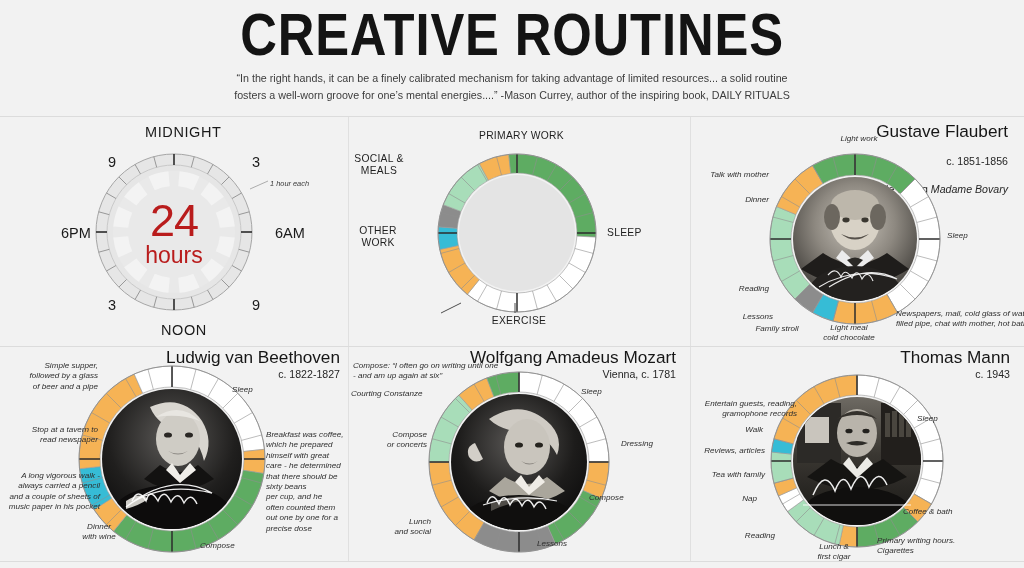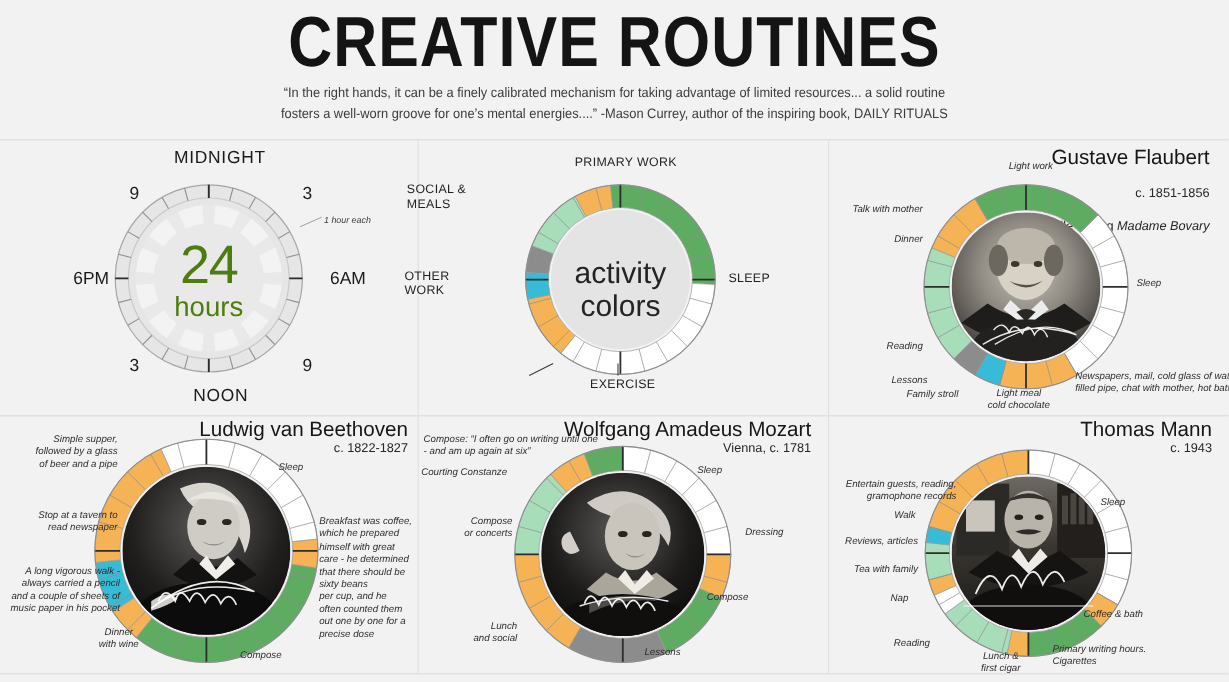--- a/index.html
+++ b/index.html
@@ -45,34 +45,34 @@
   }
   .lbl.r{text-align:right;}
   .lbl.c{text-align:center;}
   .lbl.l{text-align:left;}
 
   
   .legend-tick{
     position:absolute;font-size:14.5px;color:#1a1a1a;font-weight:400;
   }
   .legend-big{
-    position:absolute;text-align:center;width:140px;color:#4d7c0f;
+    position:absolute;text-align:center;width:140px;color:#b91c1c;
   }
   .legend-big .n{font-size:45px;line-height:44px;font-weight:400;letter-spacing:-1px;}
   .legend-big .u{font-size:23px;line-height:24px;}
   .hour-note{
     position:absolute;font-style:italic;font-size:7.4px;color:#3a3a3a;
   }
 
   
   .act-lbl{
     position:absolute;font-size:10.3px;line-height:12.4px;color:#1f1f1f;
     letter-spacing:.3px;white-space:pre-line;
   }
-  .act-lbl.r{text-align:left;}
+  .act-lbl.r{text-align:center;}
   .act-lbl.c{text-align:center;}
   .center-txt{
     position:absolute;width:160px;text-align:center;color:#242424;
     font-size:25px;line-height:27px;
   }
 
   
   .pname{
     position:absolute;text-align:right;font-size:17.2px;line-height:19px;color:#161616;
     white-space:nowrap;
@@ -202,24 +202,20 @@
           <line x1="91.69185972316359" y1="95.5532954369009" x2="110.0444504226559" y2="100.47085729384878" stroke="#8e8e8e" stroke-width="0.6"></line>
           <line x1="99.58399310102935" y1="76.5" x2="116.03847577293368" y2="86" stroke="#8e8e8e" stroke-width="0.6"></line>
           <line x1="112.13856428626273" y1="60.13856428626275" x2="125.57359312880715" y2="73.57359312880715" stroke="#8e8e8e" stroke-width="0.6"></line>
           <line x1="128.49999999999997" y1="47.583993101029364" x2="137.99999999999997" y2="64.0384757729337" stroke="#8e8e8e" stroke-width="0.6"></line>
           <line x1="147.55329543690087" y1="39.6918597231636" x2="152.47085729384875" y2="58.0444504226559" stroke="#8e8e8e" stroke-width="0.6"></line>
           <circle cx="168" cy="116" r="79" fill="none" stroke="#8e8e8e" stroke-width="0.9"></circle>
         </g>
       <circle cx="168" cy="116" r="58" fill="#e4e4e4"></circle>
     </svg>
 
-    <div class="center-txt" style="left:88px;top:98px;">
-      <div>activity</div>
-      <div>colors</div>
-    </div>
 
     <div class="act-lbl c" style="left:110px;top:13px;width:125px;">PRIMARY WORK</div>
     <div class="act-lbl r" style="left:-10px;top:36px;width:80px;">SOCIAL &amp;
 MEALS</div>
     <div class="act-lbl r" style="left:-12px;top:108px;width:82px;">OTHER
 WORK</div>
     <div class="act-lbl c" style="left:125px;top:198px;width:90px;">EXERCISE</div>
     <div class="act-lbl l" style="left:258px;top:110px;width:80px;">SLEEP</div>
 
     <svg width="341" height="229" style="position:absolute;left:0;top:0;pointer-events:none;">

